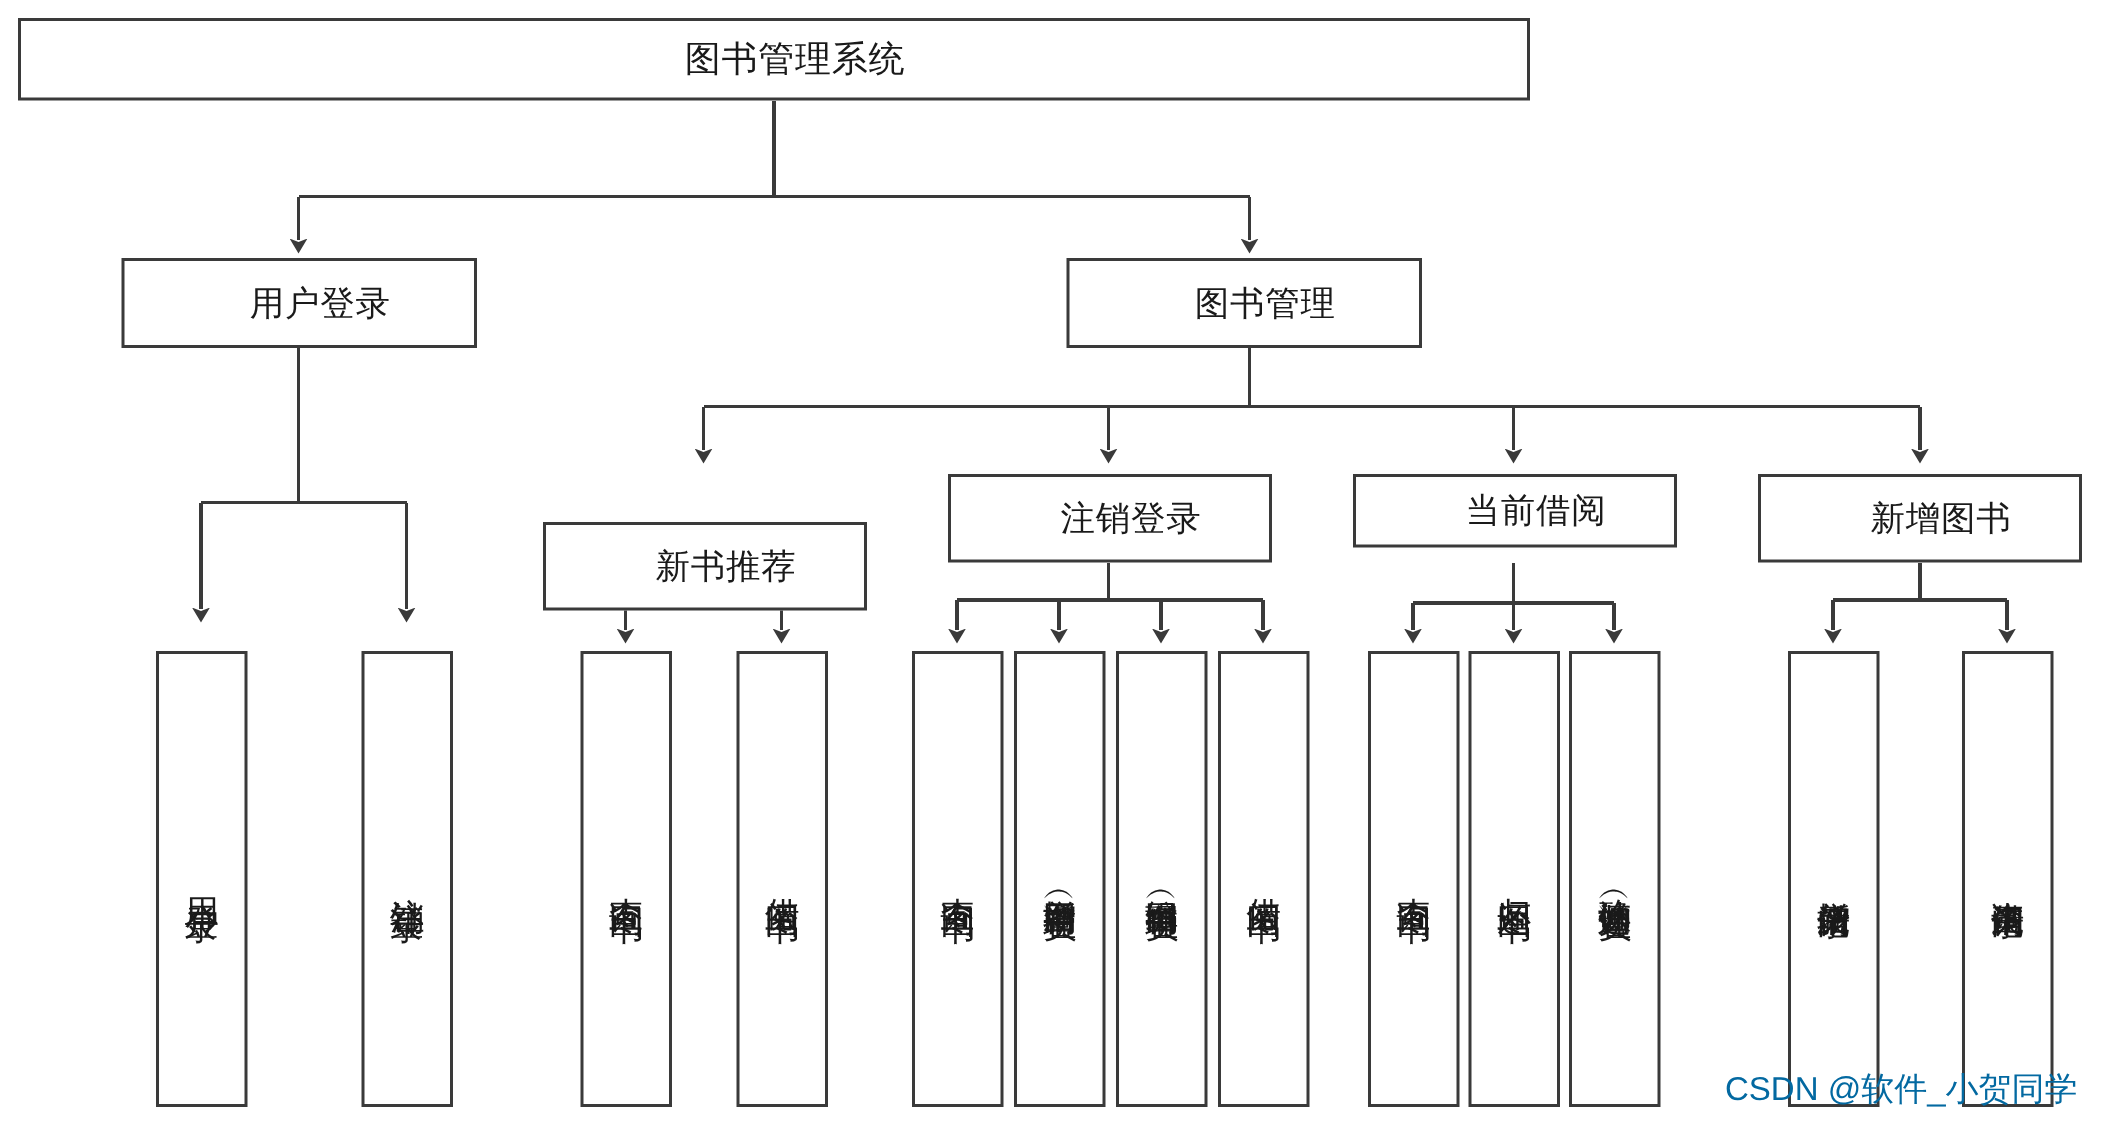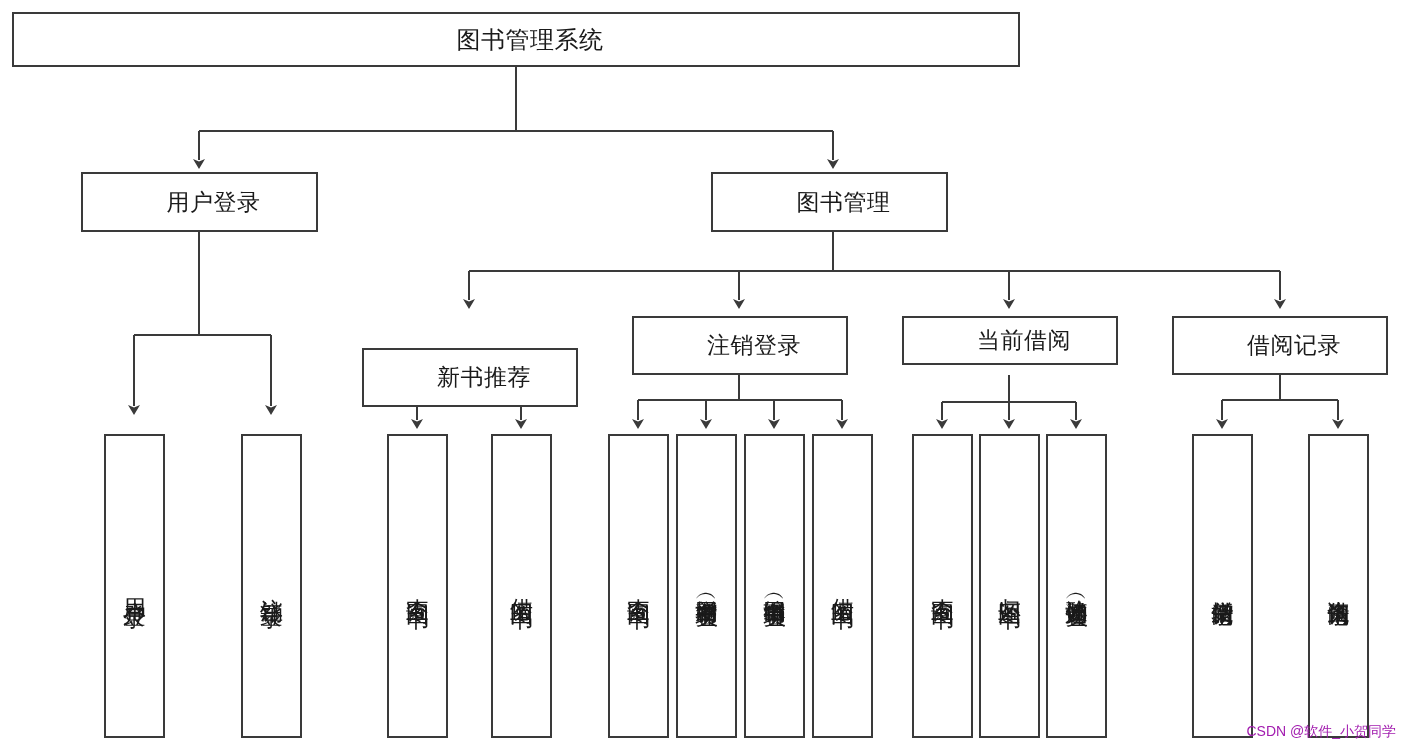--- a/index.html
+++ b/index.html
@@ -62,24 +62,24 @@
     line-height: 1;
     white-space: nowrap;
     max-height: 100%;
   }
   .node.vert.tall .lbl {
     font-size: 22px;
     letter-spacing: 1px;
   }
   .watermark {
     position: absolute;
-    right: 9px;
+    right: 20px;
     bottom: 6px;
-    font-size: 14px;
-    color: #a21caf;
+    font-size: 22px;
+    color: #0369a1;
     white-space: nowrap;
     user-select: none;
   }
 </style>
 </head>
 <body>
 
 <div id="canvas">
 
   <svg id="edges" viewBox="0 0 1405 747" xmlns="http://www.w3.org/2000/svg">
@@ -147,21 +147,21 @@
   <div class="node horiz" style="left:362px; top:316px; width:216px; height:59px;margin-top:32px;">
     <span class="lbl">新书推荐</span>
   </div>
   <div class="node horiz" style="left:632px; top:316px; width:216px; height:59px;">
     <span class="lbl">注销登录</span>
   </div>
   <div class="node horiz" style="left:902px; top:316px; width:216px; height:49px;">
     <span class="lbl">当前借阅</span>
   </div>
   <div class="node horiz" style="left:1172px; top:316px; width:216px; height:59px;">
-    <span class="lbl">借阅记录</span>
+    <span class="lbl">新增图书</span>
   </div>
 
   <div class="node vert" style="left:104px; top:434px; width:61px; height:304px;">
     <span class="lbl">用户登录</span>
   </div>
   <div class="node vert" style="left:241px; top:434px; width:61px; height:304px;">
     <span class="lbl">注销登录</span>
   </div>
 
   <div class="node vert" style="left:387px; top:434px; width:61px; height:304px;">

